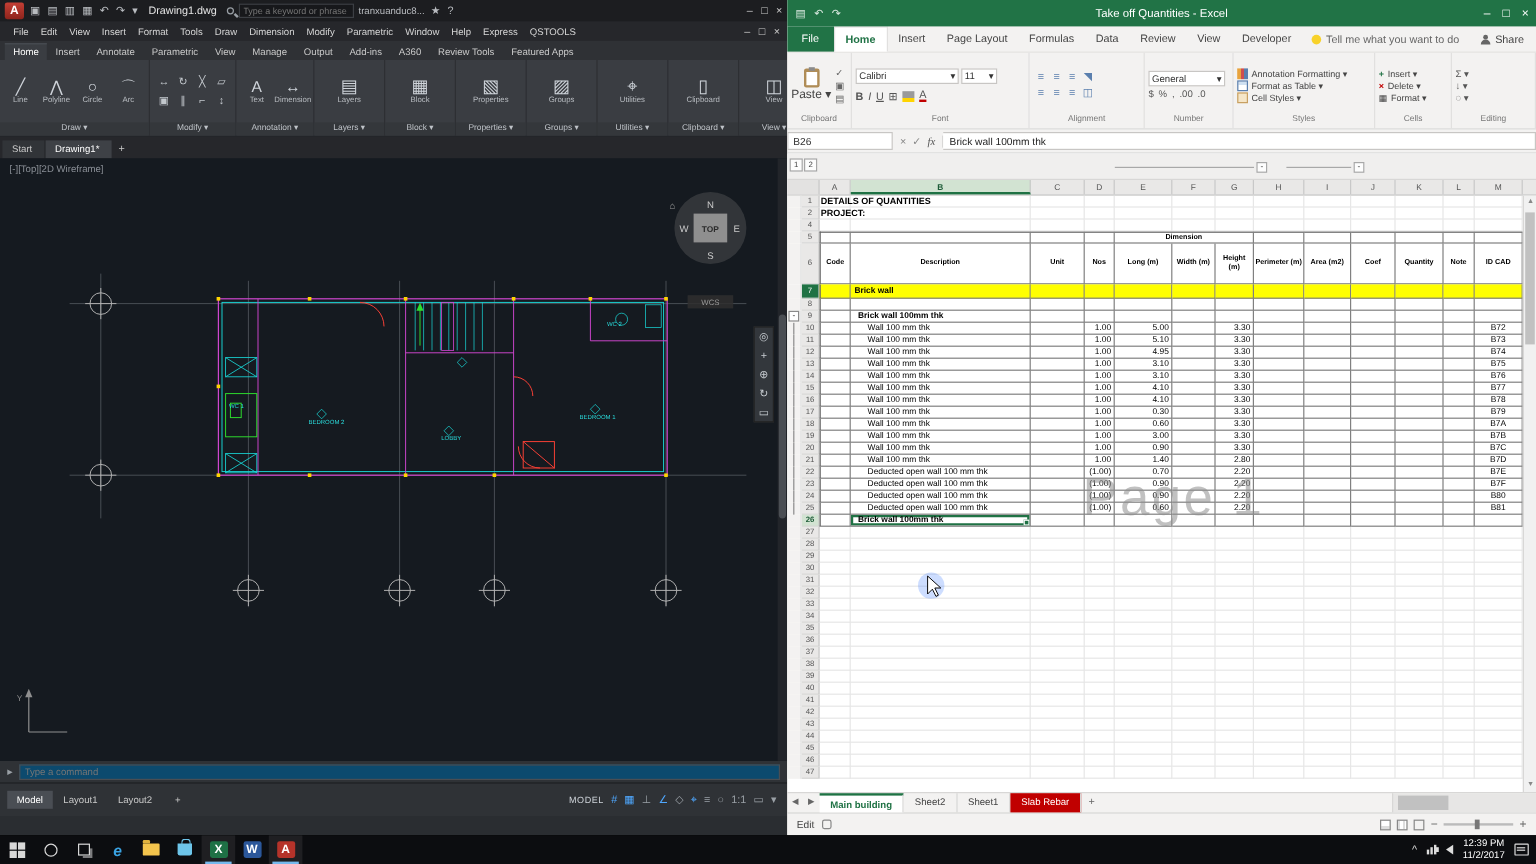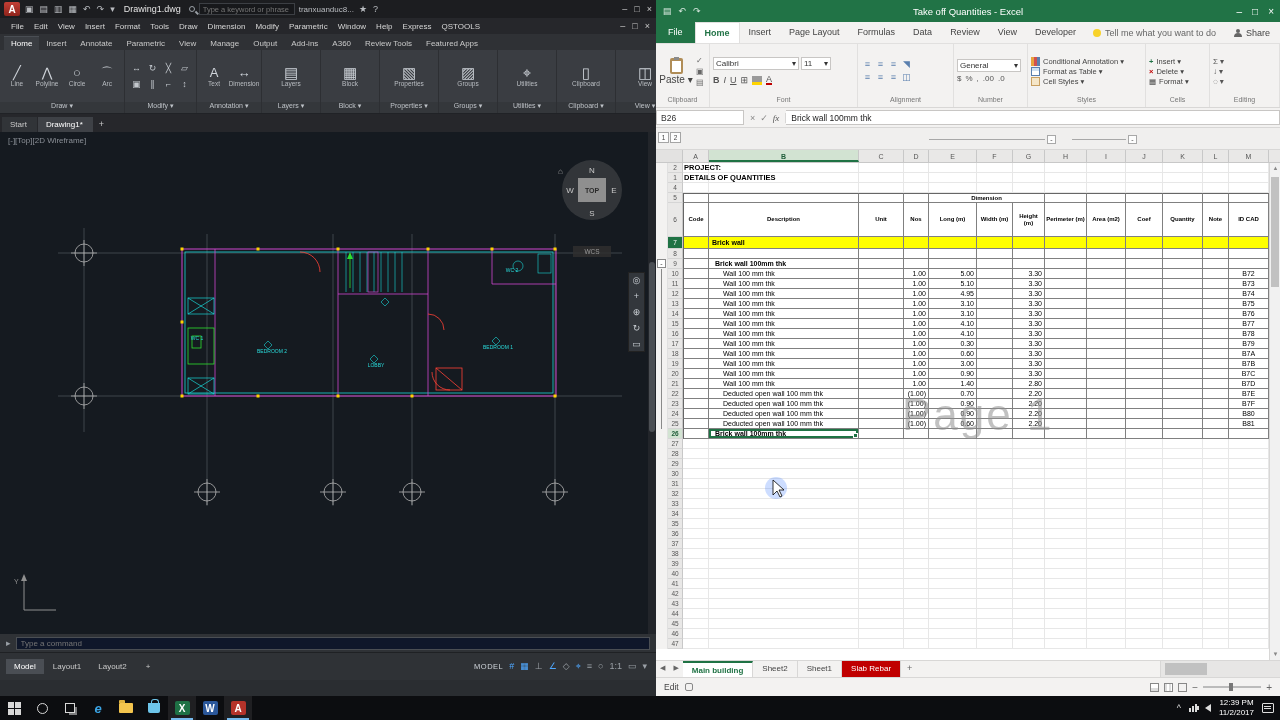--- a/index.html
+++ b/index.html
@@ -42,21 +42,21 @@
   .ftab.active{background:#3e4146;color:#fff}
   .ftab-add{color:#c9c9c9;font-size:9px;padding:3px 5px}
   .canvas{height:502px;position:relative;background:#151a20}
   .vplabel{position:absolute;left:8px;top:4px;color:#8a8f96;font-size:8px}
   .navbar{position:absolute;left:628px;top:140px;width:17px;background:#33373c;border:1px solid #222;display:flex;flex-direction:column;align-items:center;padding:2px 0;gap:6px}
   .navbar span{color:#c8cdd2;font-size:9px}
   .cscroll{position:absolute;right:0;top:0;bottom:0;width:8px;background:#22252a}
   .cscroll .thumb{position:absolute;left:1px;width:6px;top:130px;height:170px;background:#4a4e53;border-radius:3px}
   .ac-cmd{height:18px;background:#2f3236;display:flex;align-items:center;padding:0 6px;gap:5px}
   .cmdicon{color:#9aa0a6;font-size:9px}
-  .cmdinput{flex:1;height:13px;background:#0f172a;border:1px solid #4a4e53;color:#9aa0a6;font-size:8px;padding:0 4px;font-family:"Liberation Sans",sans-serif}
+  .cmdinput{flex:1;height:13px;background:#0c4a6e;border:1px solid #4a4e53;color:#9aa0a6;font-size:8px;padding:0 4px;font-family:"Liberation Sans",sans-serif}
   .ac-status{height:28px;background:#2f3236;display:flex;align-items:center;padding:0 6px;gap:3px;border-top:1px solid #1f2124}
   .ltab{color:#c9c9c9;font-size:8px;padding:3px 8px}
   .ltab.active{background:#4a4e54;color:#fff}
   .statmodel{color:#cfd4da;font-size:7.5px;margin-left:auto;letter-spacing:.5px}
   .sic{font-size:9px;color:#9aa0a6;padding:0 3px}
   .sic.on{color:#4fa8ff}
 
   
   #excel{left:656px;top:0;width:624px;height:696px;background:#f3f2f1}
   .xl-ttl{height:22px;background:#217346;display:flex;align-items:center;color:#fff;padding:0 6px;gap:5px}
@@ -662,21 +662,21 @@
             </div>
         </div>
       </div>
       <div class="xglabel">Number</div>
     </div>
     <div class="xg" style="width:118px">
       <div class="xgbody">
           <div class="stylecol" id="xl-styles">
             <div class="stylebtn">
               <span class="sicon"></span>
-              <span>Conditional Annotation ▾</span>
+              <span>Annotation Formatting ▾</span>
             </div>
             <div class="stylebtn">
               <span class="ticon"></span>
               <span>Format as Table ▾</span>
             </div>
             <div class="stylebtn">
               <span class="cicon"></span>
               <span>Cell Styles ▾</span>
             </div>
           </div>
@@ -755,39 +755,39 @@
         <div class="clet" style="width: 39px;">I</div>
         <div class="clet" style="width: 37px;">J</div>
         <div class="clet" style="width: 40px;">K</div>
         <div class="clet" style="width: 26px;">L</div>
         <div class="clet" style="width: 40px;">M</div>
       </div>
     <div class="gridwrap">
       <div id="grid-body">
           <div class="xrow" style="height: 10px;">
             <div class="ogut"></div>
+            <div class="rnum">1</div>
+            <div class="xcell g t1" style="width: 26px;">DETAILS OF QUANTITIES</div>
+            <div class="xcell g" style="width: 150px;"></div>
+            <div class="xcell g" style="width: 45px;"></div>
+            <div class="xcell g" style="width: 25px;"></div>
+            <div class="xcell g" style="width: 48px;"></div>
+            <div class="xcell g" style="width: 36px;"></div>
+            <div class="xcell g" style="width: 32px;"></div>
+            <div class="xcell g" style="width: 42px;"></div>
+            <div class="xcell g" style="width: 39px;"></div>
+            <div class="xcell g" style="width: 37px;"></div>
+            <div class="xcell g" style="width: 40px;"></div>
+            <div class="xcell g" style="width: 26px;"></div>
+            <div class="xcell g" style="width: 40px;"></div>
+          </div>
+          <div class="xrow" style="height: 10px;">
+            <div class="ogut"></div>
             <div class="rnum">2</div>
             <div class="xcell g t1" style="width: 26px;">PROJECT:</div>
-            <div class="xcell g" style="width: 150px;"></div>
-            <div class="xcell g" style="width: 45px;"></div>
-            <div class="xcell g" style="width: 25px;"></div>
-            <div class="xcell g" style="width: 48px;"></div>
-            <div class="xcell g" style="width: 36px;"></div>
-            <div class="xcell g" style="width: 32px;"></div>
-            <div class="xcell g" style="width: 42px;"></div>
-            <div class="xcell g" style="width: 39px;"></div>
-            <div class="xcell g" style="width: 37px;"></div>
-            <div class="xcell g" style="width: 40px;"></div>
-            <div class="xcell g" style="width: 26px;"></div>
-            <div class="xcell g" style="width: 40px;"></div>
-          </div>
-          <div class="xrow" style="height: 10px;">
-            <div class="ogut"></div>
-            <div class="rnum">1</div>
-            <div class="xcell g t1" style="width: 26px;">DETAILS OF QUANTITIES</div>
             <div class="xcell g" style="width: 150px;"></div>
             <div class="xcell g" style="width: 45px;"></div>
             <div class="xcell g" style="width: 25px;"></div>
             <div class="xcell g" style="width: 48px;"></div>
             <div class="xcell g" style="width: 36px;"></div>
             <div class="xcell g" style="width: 32px;"></div>
             <div class="xcell g" style="width: 42px;"></div>
             <div class="xcell g" style="width: 39px;"></div>
             <div class="xcell g" style="width: 37px;"></div>
             <div class="xcell g" style="width: 40px;"></div>

